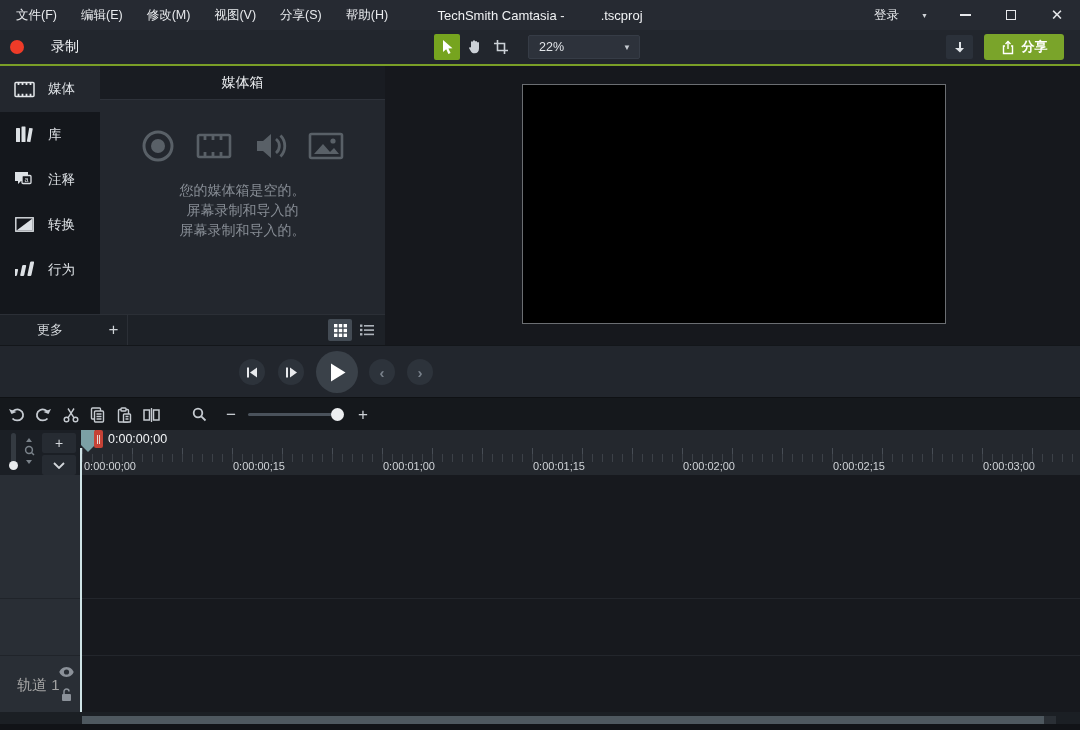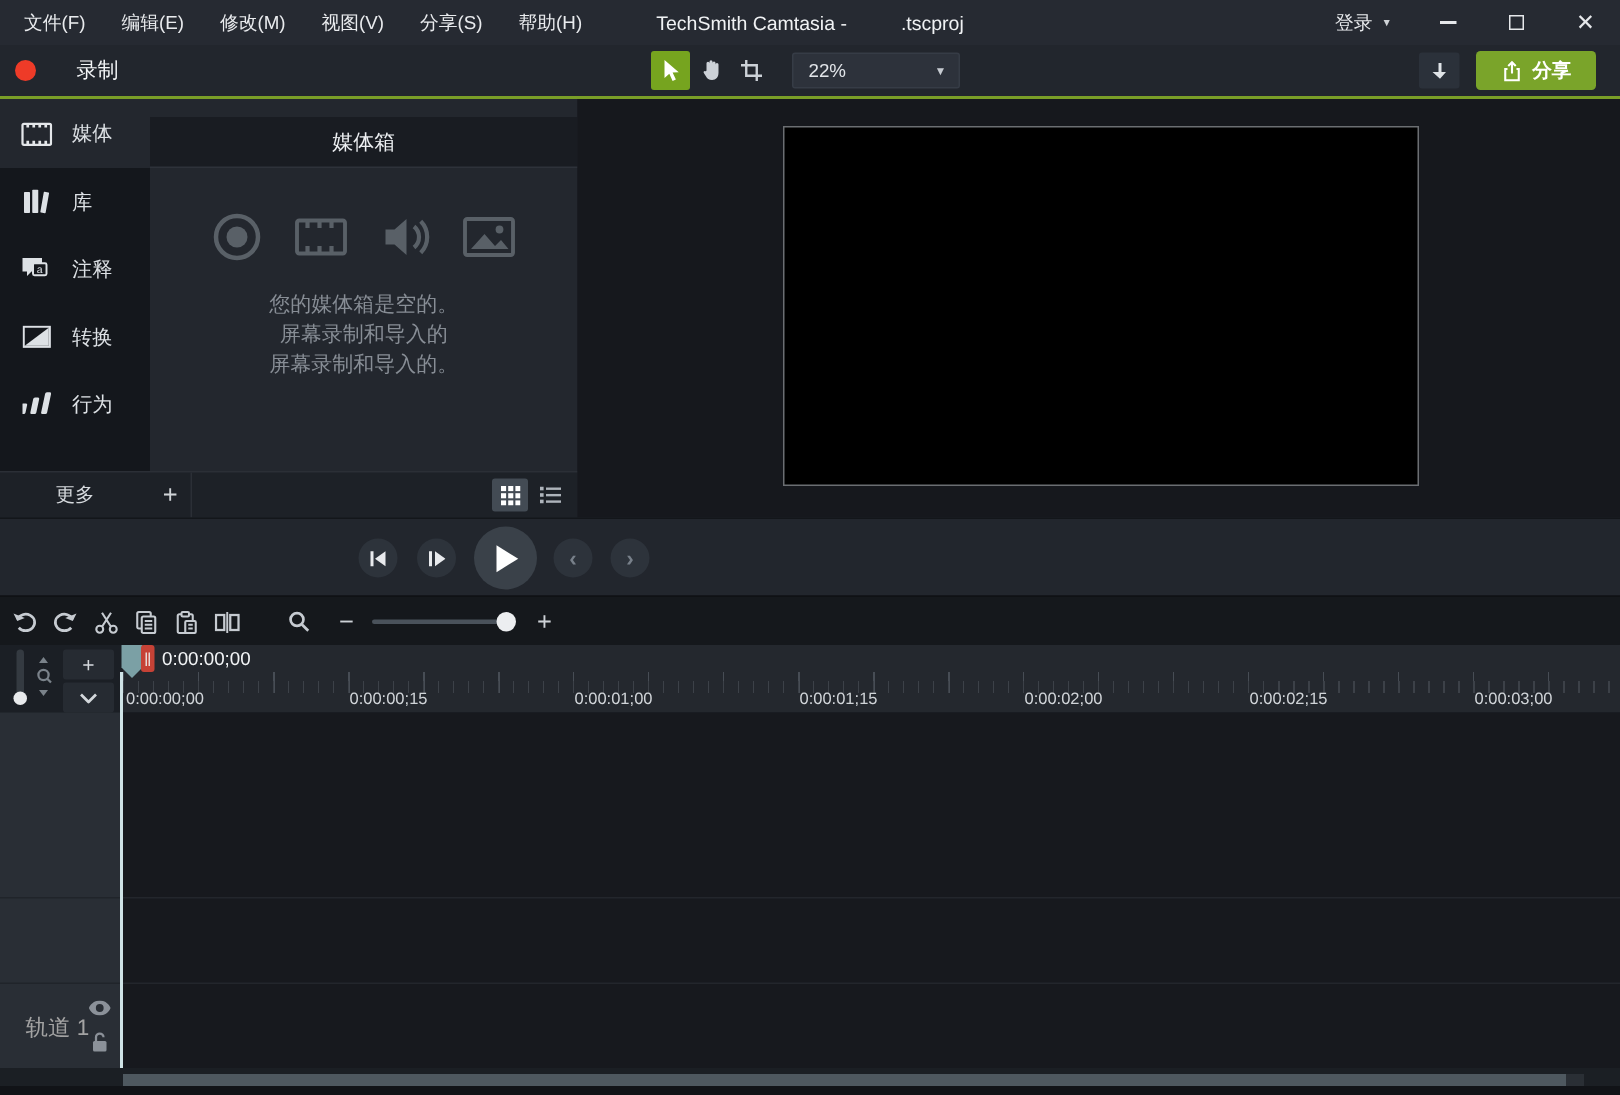--- a/index.html
+++ b/index.html
@@ -5,21 +5,21 @@
   * { margin:0; padding:0; box-sizing:border-box; }
   html,body { background:#0e1013; }
   body { font-family:"Liberation Sans","DejaVu Sans",sans-serif; }
   #app { position:relative; width:1080px; height:730px; background:#17191e; overflow:hidden; }
 
   
   .titlebar { position:absolute; left:0; top:0; width:1080px; height:30px; background:#262a32; }
   .menus { position:absolute; left:4px; top:0; height:30px; display:flex; align-items:flex-start; }
   .menu-item { padding:0 12px; font-size:12.5px; color:#e9ebee; line-height:30px; cursor:default; }
   .win-title { position:absolute; left:0; right:0; top:0; height:30px; display:flex; align-items:center; justify-content:center; gap:36px; font-size:13px; color:#f0f2f4; pointer-events:none; }
-  .login { position:absolute; right:152px; top:0; height:30px; display:flex; align-items:center; gap:6px; color:#e9ebee; font-size:12.5px; }
+  .login { position:absolute; right:152px; top:0; height:30px; display:flex; align-items:center; gap:22px; color:#e9ebee; font-size:12.5px; }
   .login .caret { font-size:7px; color:#cfd3d7; }
   .winbtn { position:absolute; top:0; width:46px; height:30px; display:flex; align-items:center; justify-content:center; color:#e6e8eb; }
   .winbtn.min { right:92px; } .winbtn.max { right:46px; } .winbtn.close { right:0; font-size:15px; }
   .min-glyph { width:11px; height:1.5px; background:#e6e8eb; }
   .max-glyph { width:10px; height:10px; border:1.2px solid #e6e8eb; }
 
   
   .toolbar { position:absolute; left:0; top:30px; width:1080px; height:34px; background:#22262d; }
   .record { position:absolute; left:10px; top:0; height:34px; display:flex; align-items:center; gap:27px; }
   .record-dot { width:14px; height:14px; border-radius:50%; background:#ee3b28; }
@@ -38,21 +38,21 @@
   
   .sidebar { position:absolute; left:0; top:66px; width:100px; height:279px; background:#14171c; }
   .side-item { height:45px; display:flex; align-items:center; padding-left:13px; gap:13px; color:#dde1e5; }
   .side-item.selected { background:#23272e; height:46px; }
   .side-item .lbl { font-size:13.5px; }
   .side-item .ico { width:22px; height:20px; display:flex; align-items:center; justify-content:center; }
   .more-bar { position:absolute; left:0; bottom:0; width:100px; height:31px; background:#1d2127; border-top:1px solid #2b2f36; display:flex; align-items:center; justify-content:center; font-size:13px; color:#d5d9dd; }
 
   
   .panel { position:absolute; left:100px; top:66px; width:285px; height:279px; background:#23272e; }
-  .panel-header { height:34px; background:#191c22; border-bottom:1px solid #2e323a; display:flex; align-items:center; justify-content:center; font-size:14px; color:#eef0f3;margin-top:12px; }
+  .panel-header { height:34px; background:#191c22; border-bottom:1px solid #2e323a; display:flex; align-items:center; justify-content:center; font-size:14px; color:#eef0f3; }
   .bin-icons { margin-top:27px; display:flex; justify-content:center; gap:17px; color:#596067; }
   .bin-empty { margin-top:15px; text-align:center; font-size:14px; line-height:20px; color:#878d95; }
   .import-btn { position:absolute; left:46px; top:183px; width:194px; height:32px; background:#7aa42c; border-radius:2px; display:flex; align-items:center; justify-content:center; font-size:14px; color:#fff; }
   .panel-bottom { position:absolute; left:0; bottom:0; width:285px; height:31px; background:#1d2127; border-top:1px solid #2b2f36; display:flex; align-items:center; }
   .add-media { width:28px; height:30px; border-right:1px solid #2b2f36; display:flex; align-items:center; justify-content:center; font-size:17px; color:#cfd3d7; }
   .view-btns { margin-left:auto; display:flex; gap:3px; padding-right:6px; }
   .view-btn { width:24px; height:22px; display:flex; align-items:center; justify-content:center; border-radius:2px; color:#aeb4bb; }
   .view-btn.selected { background:#434b54; color:#fff; }
 
   

